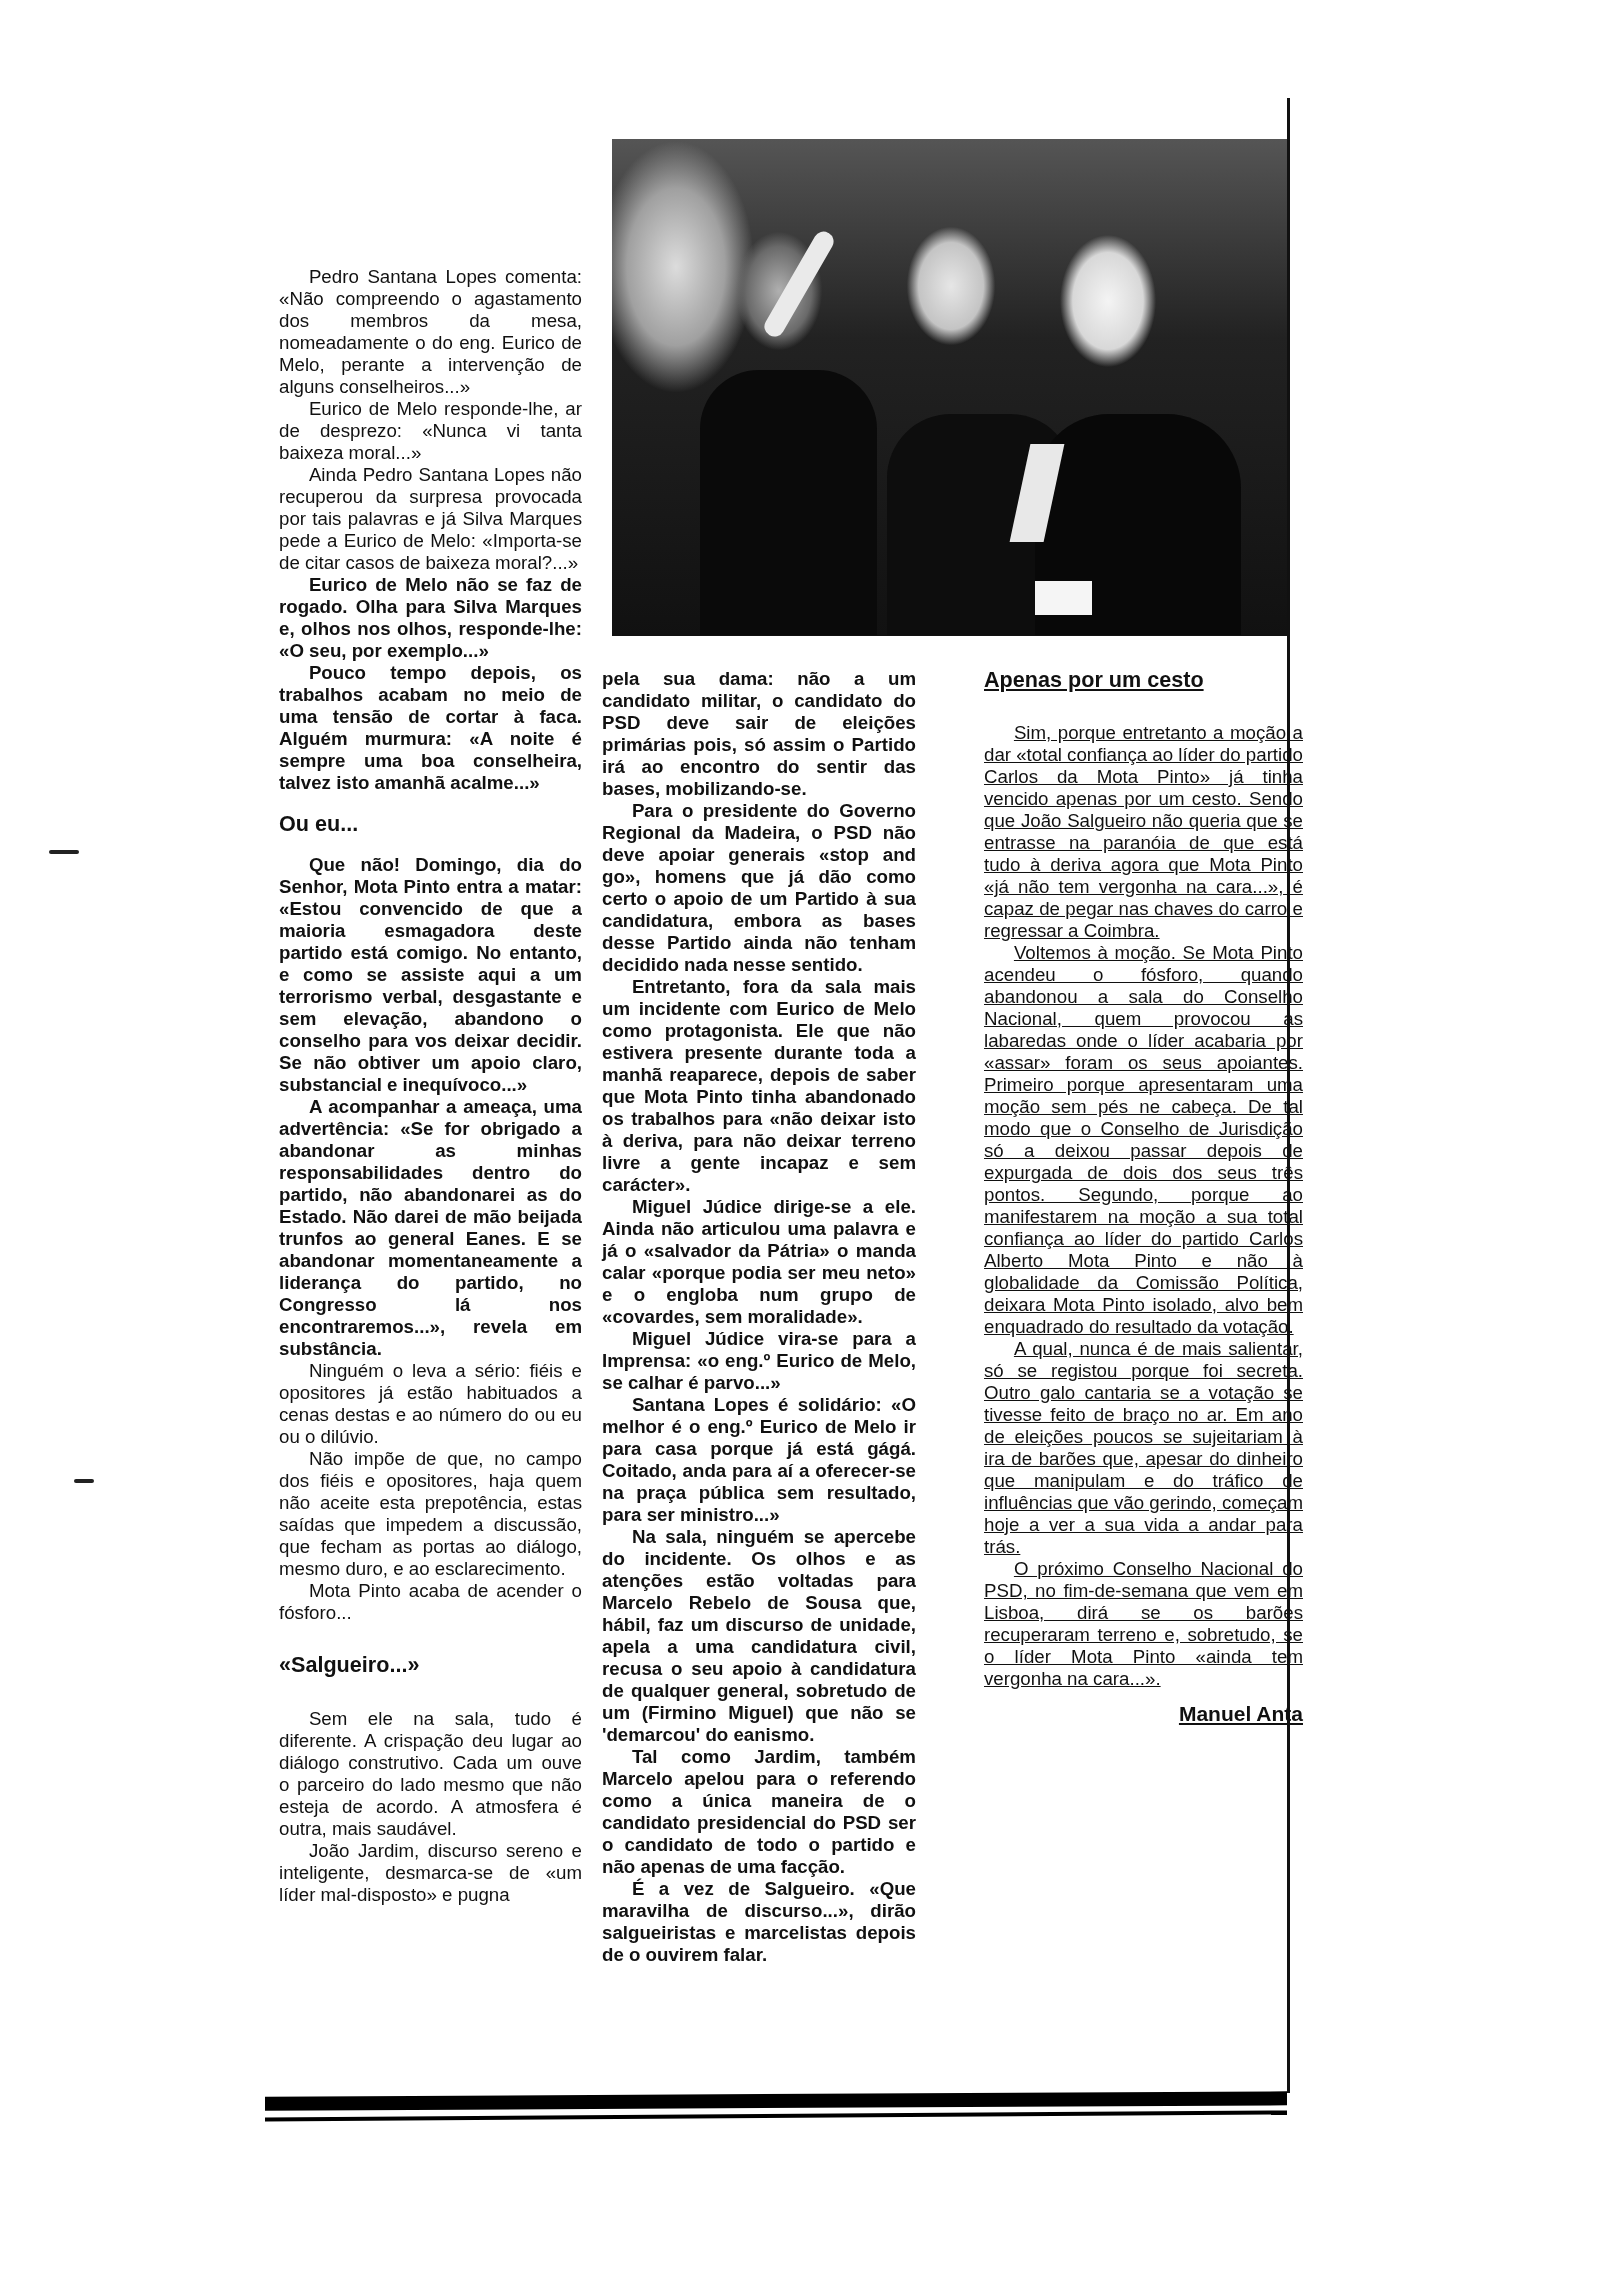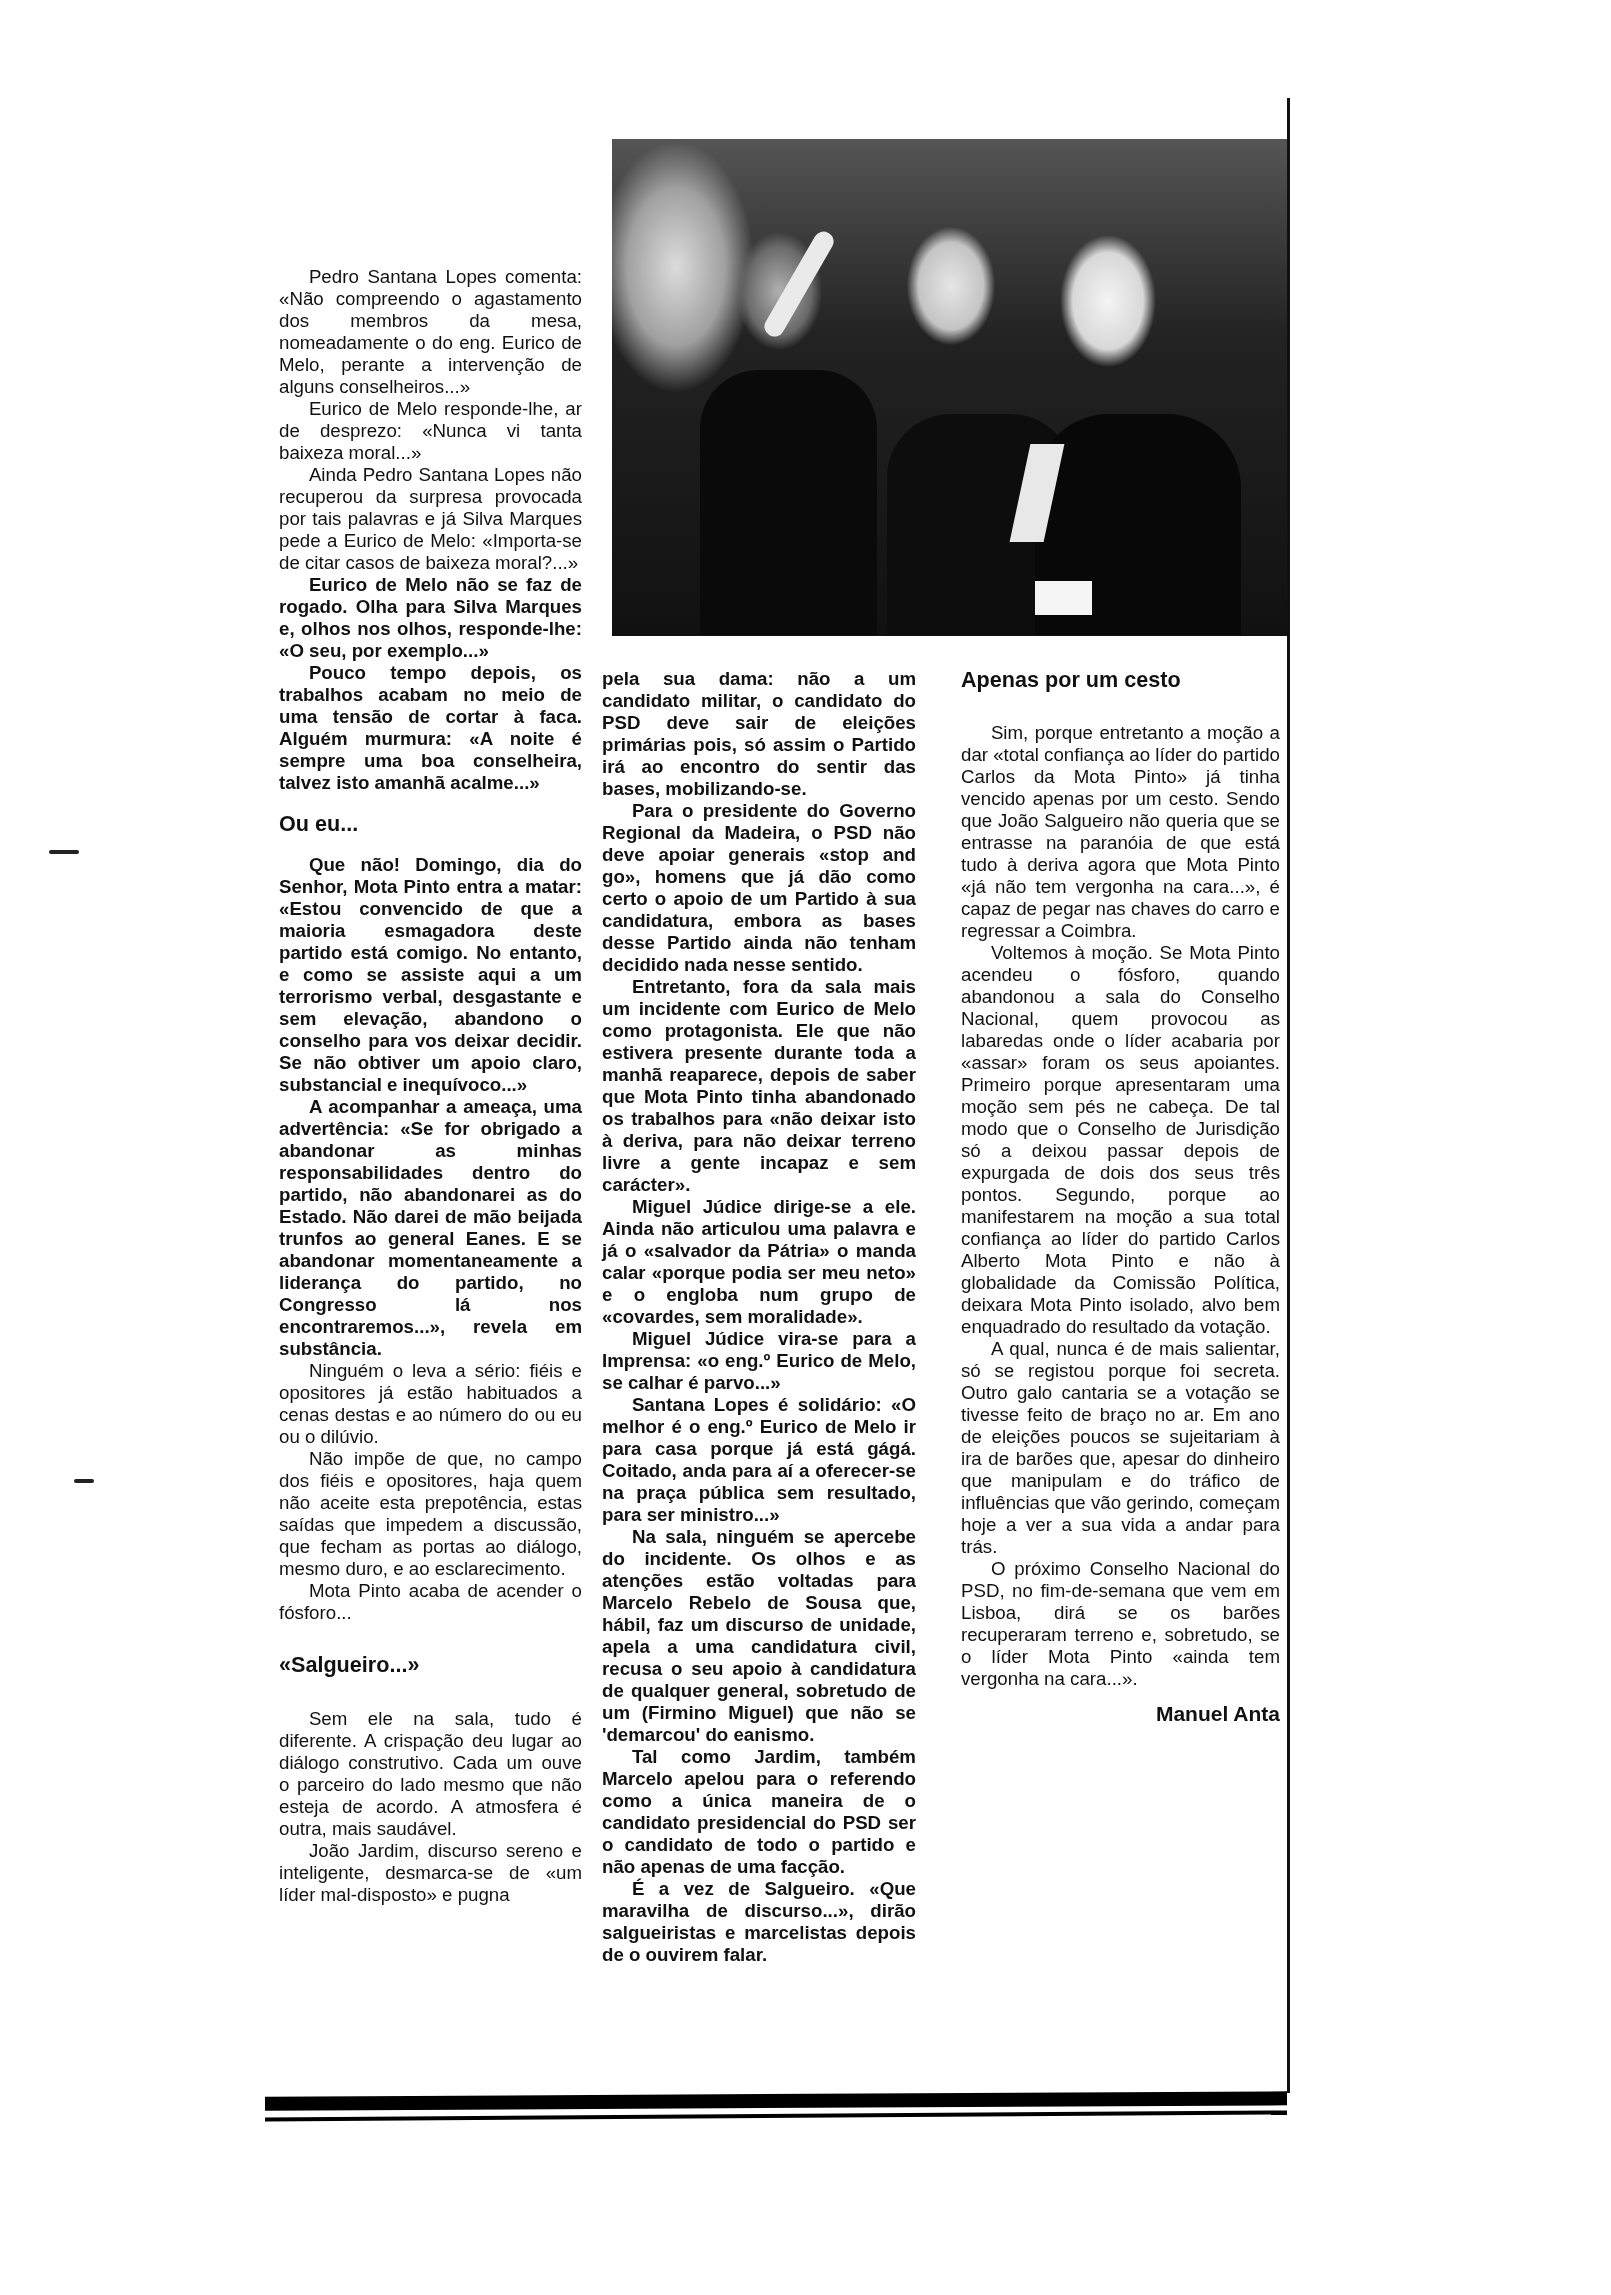--- a/index.html
+++ b/index.html
@@ -15,21 +15,21 @@
     font-weight: 400;
   }
   .col p { margin: 0; text-indent: 1.6em; }
   .col p.noindent { text-indent: 0; }
   .col h3 {
     margin: 0; font-weight: 700; font-size: 21.6px; line-height: 24.6px;
   }
   .bold { font-weight: 700; }
   #col-left { left: 279px; top: 259px; width: 303px; margin-top: 7px; }
   #col-mid { left: 602px; top: 668px; width: 314px; font-weight: bold; }
-  #col-right { left: 961px; top: 668px; width: 319px; }
+  #col-right { left: 984px; top: 668px; width: 319px; text-decoration: underline; }
 
   .photo {
     position: absolute; left: 612px; top: 139px; width: 676px; height: 497px;
     background:
       radial-gradient(ellipse 64px 88px at 496px 162px, #f4f4f4 0%, #d8d8d8 55%, transparent 75%),
       radial-gradient(ellipse 59px 79px at 339px 147px, #e6e6e6 0%, #c4c4c4 55%, transparent 75%),
       radial-gradient(ellipse 54px 74px at 167px 152px, #b0b0b0 0%, #6a6a6a 60%, transparent 80%),
       radial-gradient(ellipse 98px 157px at 64px 128px, #dcdcdc 0%, #a0a0a0 50%, transparent 80%),
       linear-gradient(180deg, #555 0%, #222 40%, #111 100%);
     overflow: hidden;

